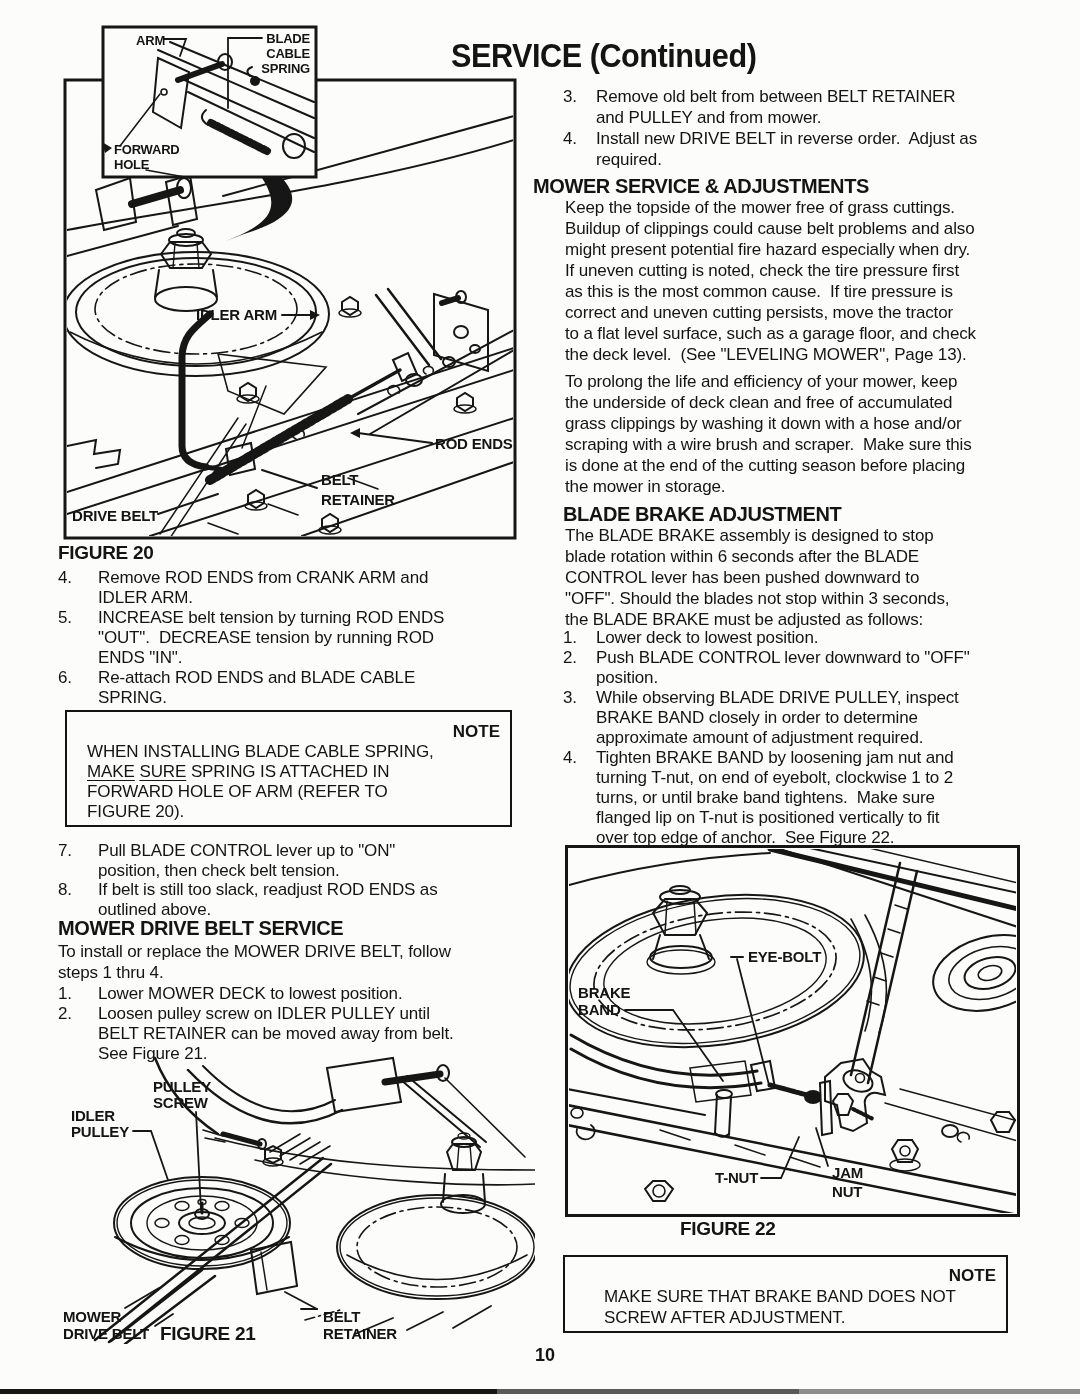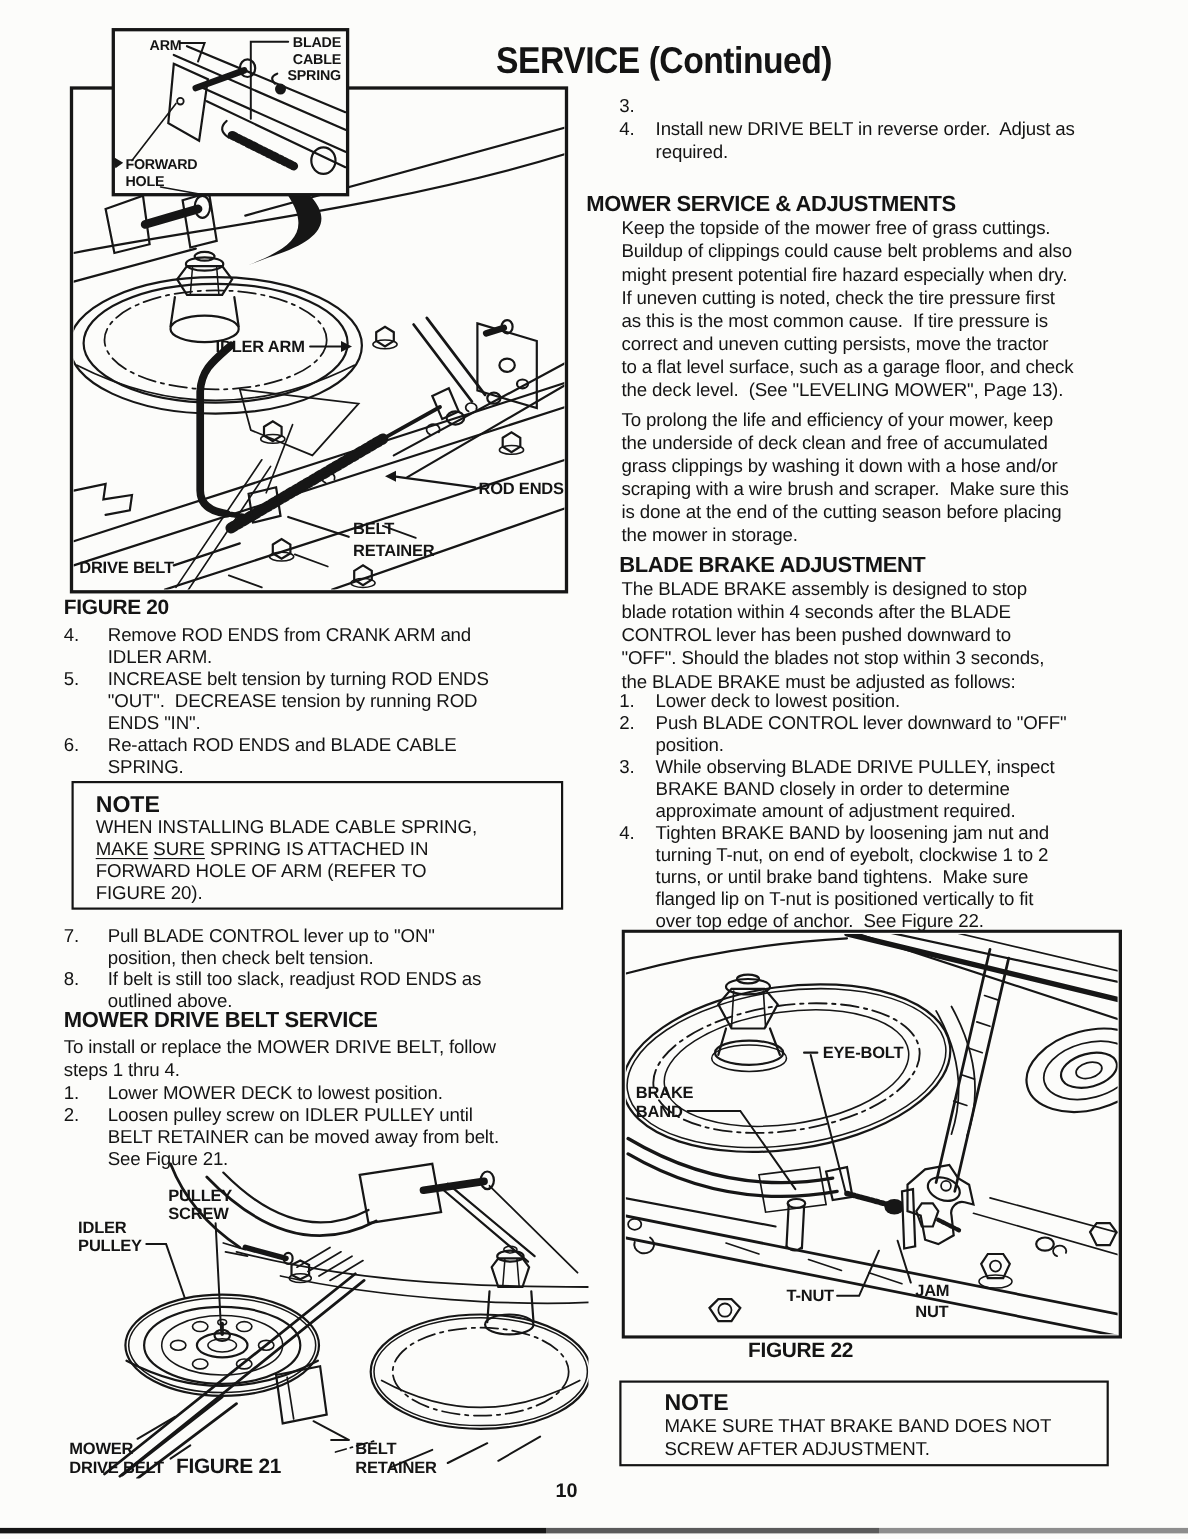--- a/index.html
+++ b/index.html
@@ -8,25 +8,25 @@
 .abs{position:absolute}
 .title{font-weight:bold;font-size:34px;letter-spacing:-.5px;transform:scaleX(.9);transform-origin:center;white-space:nowrap;text-align:center}
 .h2{font-weight:bold;font-size:20px;letter-spacing:-.4px;white-space:nowrap}
 .body{font-size:17px;letter-spacing:-.15px;white-space:pre-wrap}
 .lh21{line-height:21px}.lh20{line-height:20px}.lh195{line-height:19.5px}
 .steps .step{display:flex}
 .steps .num{flex:none;font-size:17px;letter-spacing:-.15px}
 .steps .txt{font-size:17px;letter-spacing:-.15px;white-space:pre-wrap}
 .numw40{width:40px}.numw33{width:33px}
 .notebox{border:2.5px solid #141414;background:#fcfcfa}
-.notebox .nt{text-align:left;font-weight:bold;font-size:21px;line-height:20px}
+.notebox .nt{text-align:right;font-weight:bold;font-size:17px;line-height:20px}
 .notebox .nl{font-size:17px;line-height:20px;letter-spacing:-.1px;white-space:pre-wrap}
 .u{text-decoration:underline;text-underline-offset:2.5px}
 .figcap{font-weight:bold;font-size:19px;letter-spacing:-.3px;text-align:left;white-space:nowrap}
-.pagenum{font-weight:bold;font-size:18px;text-align:left}
+.pagenum{font-weight:bold;font-size:18px;text-align:right}
 svg{display:block}
 svg text{font-family:"Liberation Sans",sans-serif;font-weight:bold;fill:#141414;letter-spacing:-.2px}
 .botrule{background:linear-gradient(90deg,#161616 0 46%,#5a5a5a 46% 74%,#8d8d8d 74% 100%)}
 </style>
 </head>
 <body>
 
 <div class="abs title" style="left:435px;top:36px;width:320px">SERVICE (Continued)</div>
 
 <svg class="abs" style="left:58px;top:18px" width="460" height="524" viewBox="0 0 460 524">
@@ -289,20 +289,22 @@
     <text x="268" y="266">BELT</text>
     <text x="268" y="283">RETAINER</text>
   </g>
 </svg>
 
 <div class="abs figcap" style="left:160px;top:1323px;width:200px">FIGURE 21</div>
 
 <div class="abs steps lh21" style="left:563px;top:86px;width:517px">
   <div class="step">
       <div class="num numw33">3.</div>
+      <div class="txt">Remove old belt from between BELT RETAINER
+and PULLEY and from mower.</div>
     </div>
   <div class="step">
       <div class="num numw33">4.</div>
       <div class="txt">Install new DRIVE BELT in reverse order.  Adjust as
 required.</div>
     </div>
 </div>
 
 <div class="abs h2" style="left:533px;top:175px">MOWER SERVICE &amp; ADJUSTMENTS</div>
 <div class="abs body lh21" style="left:565px;top:197px;width:515px">Keep the topside of the mower free of grass cuttings.
@@ -315,21 +317,21 @@
 the deck level.  (See "LEVELING MOWER", Page 13).</div>
 <div class="abs body lh21" style="left:565px;top:371px;width:515px">To prolong the life and efficiency of your mower, keep
 the underside of deck clean and free of accumulated
 grass clippings by washing it down with a hose and/or
 scraping with a wire brush and scraper.  Make sure this
 is done at the end of the cutting season before placing
 the mower in storage.</div>
 
 <div class="abs h2" style="left:563px;top:503px">BLADE BRAKE ADJUSTMENT</div>
 <div class="abs body lh21" style="left:565px;top:525px;width:515px">The BLADE BRAKE assembly is designed to stop
-blade rotation within 4 seconds after the BLADE
+blade rotation within 6 seconds after the BLADE
 CONTROL lever has been pushed downward to
 "OFF". Should the blades not stop within 3 seconds,
 the BLADE BRAKE must be adjusted as follows:</div>
 
 <div class="abs steps lh20" style="left:563px;top:628px;width:517px">
   <div class="step">
       <div class="num numw33">1.</div>
       <div class="txt">Lower deck to lowest position.</div>
     </div>
   <div class="step">

